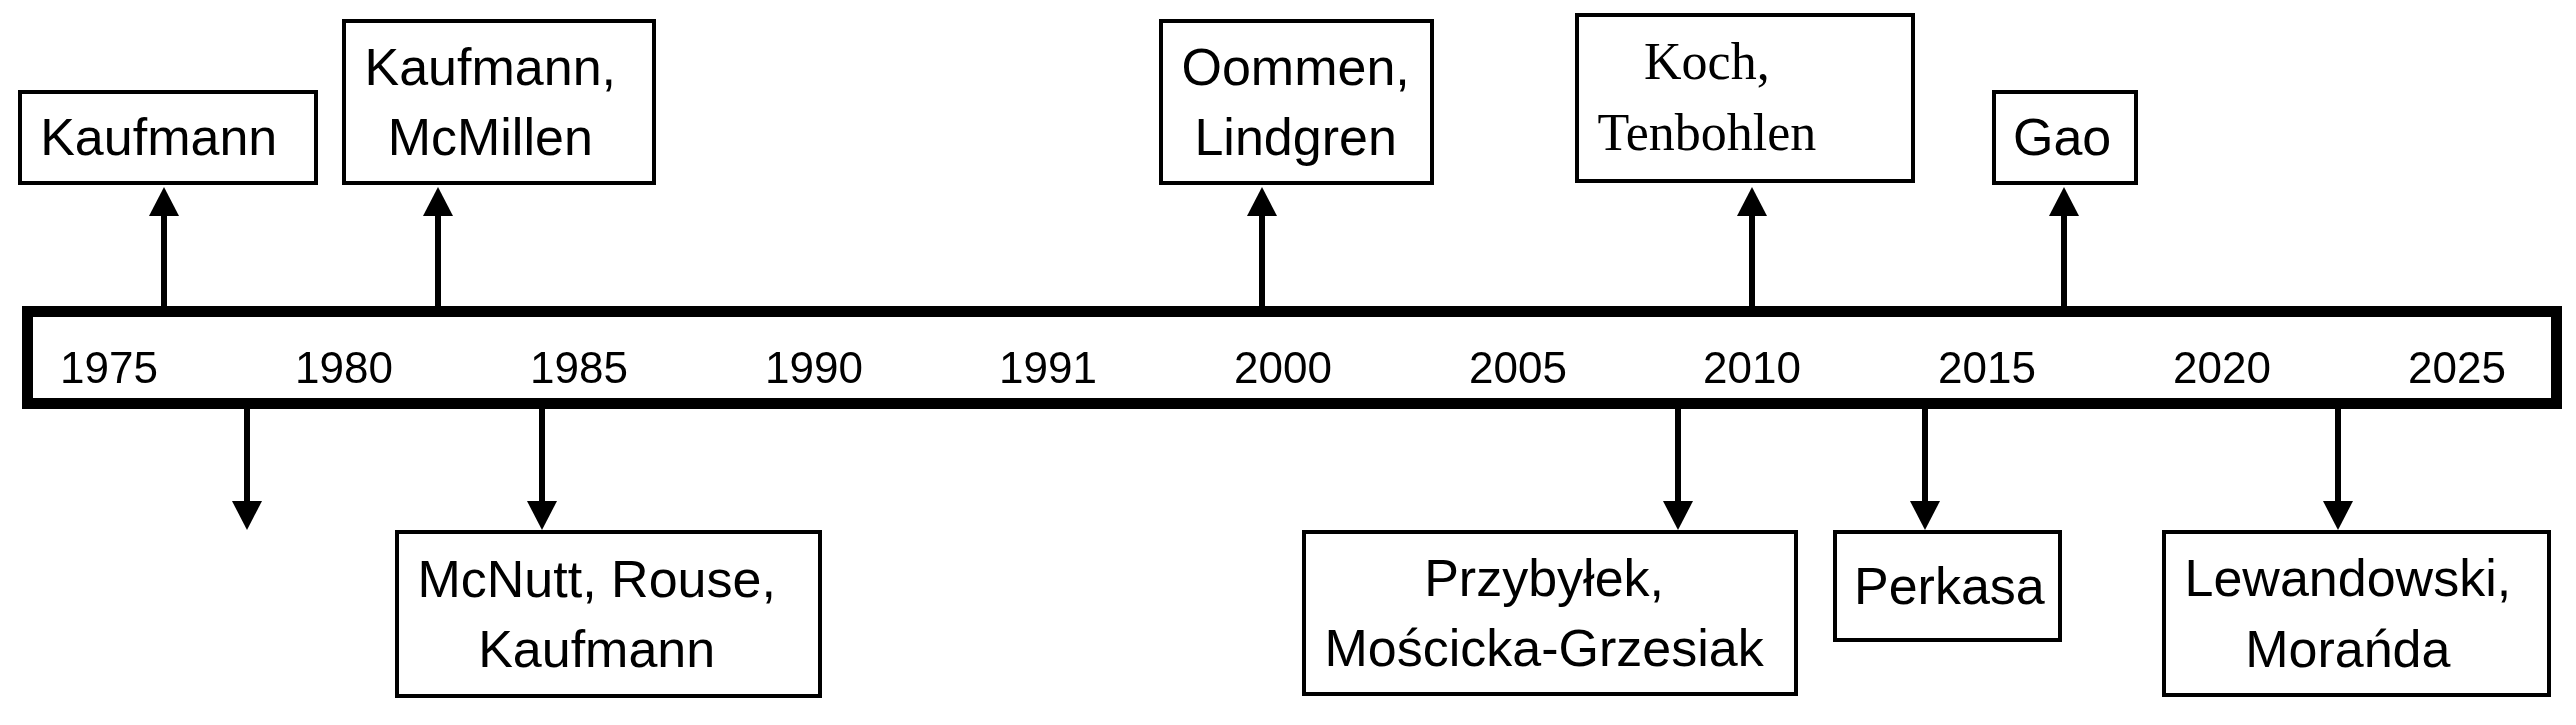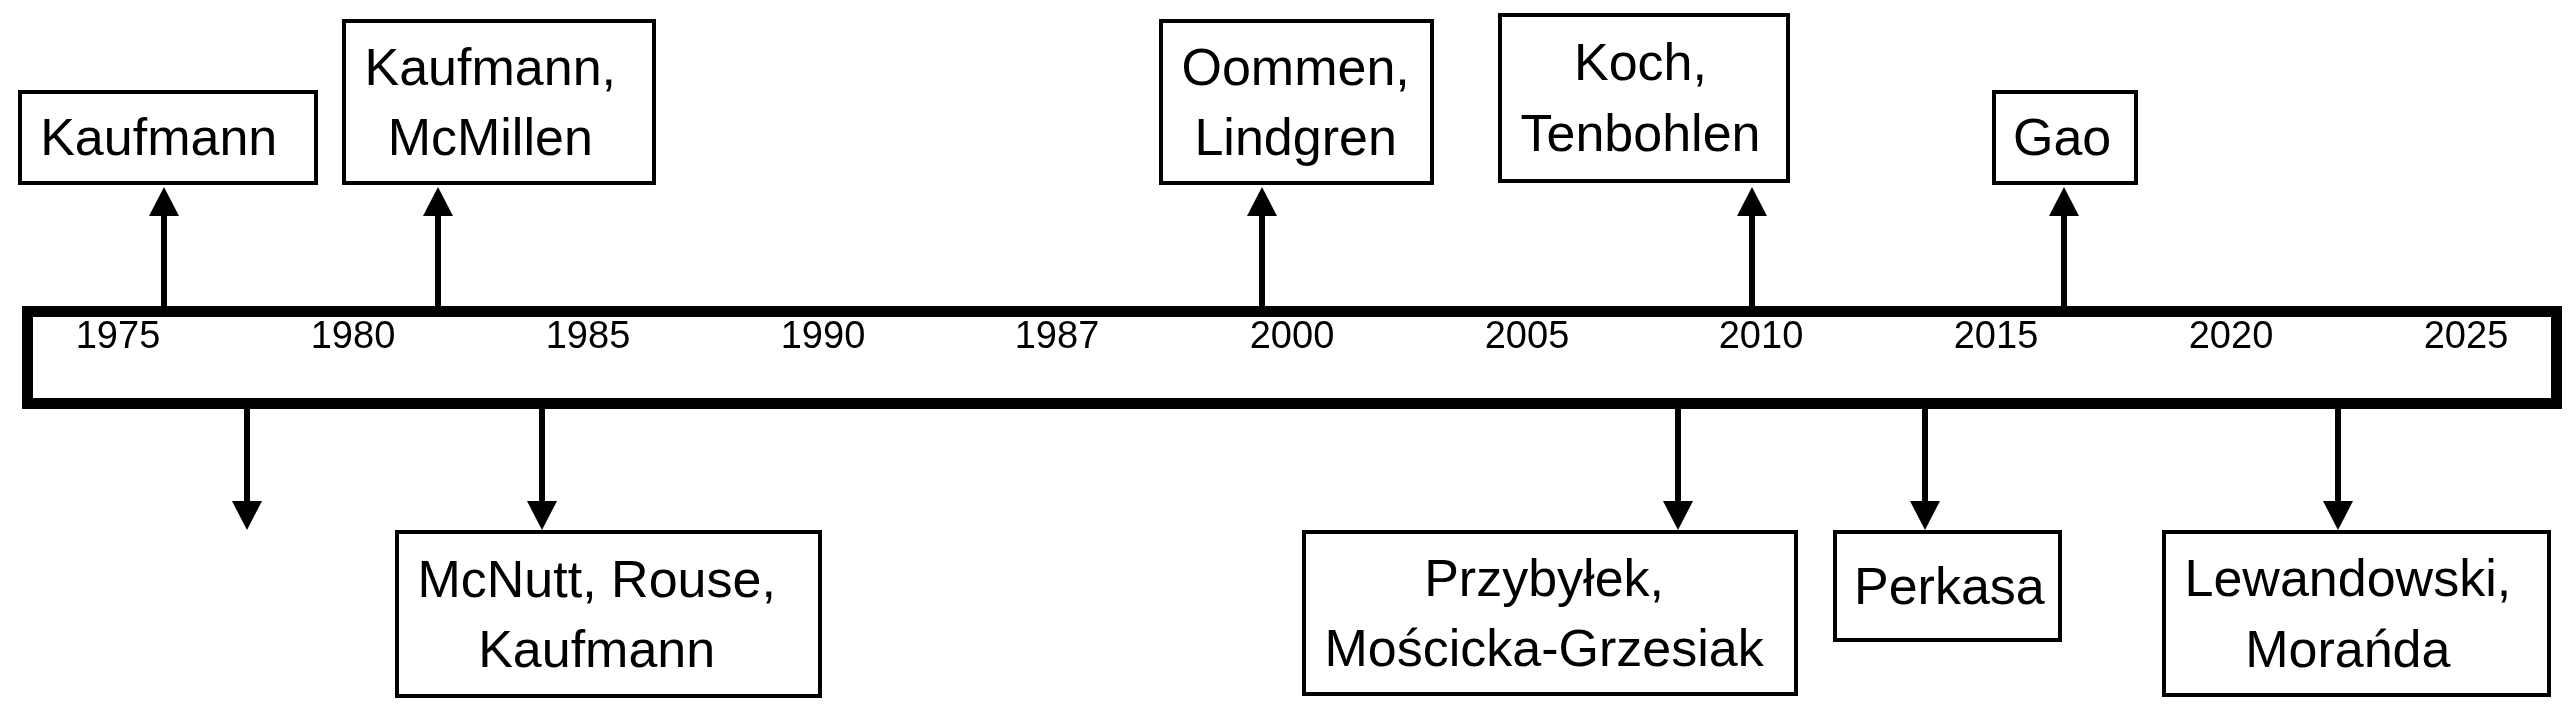--- a/index.html
+++ b/index.html
@@ -23,27 +23,26 @@
     top: 306px;
     width: 2540px;
     height: 103px;
     box-sizing: border-box;
     border: 11.8px solid #000000;
     background: #ffffff;
     z-index: 2;
   }
   .year {
     position: absolute;
-    top: 315px;
+    top: 344px;
     transform: translateX(-50%);
-    font-size: 38px;
+    font-size: 44px;
     line-height: 1.1;
     white-space: nowrap;
     z-index: 3;
-    margin-left: 9px;
   }
   
   .ebox {
     position: absolute;
     box-sizing: border-box;
     border: 4.2px solid #000000;
     background: #ffffff;
     display: flex;
     align-items: center;
     padding-left: 18.5px;
@@ -94,21 +93,21 @@
     <span>Kaufmann</span>
   </div>
   <div class="ebox" style="left:342px; top:19.3px; width:314px; height:166px;">
     <span>Kaufmann,
 McMillen</span>
   </div>
   <div class="ebox" style="left:1159px; top:19.3px; width:275px; height:166px;">
     <span>Oommen,
 Lindgren</span>
   </div>
-  <div class="ebox" style="left:1498px; top:12.6px; width:292px; height:170px;">
+  <div class="ebox" style="left:1575px; top:12.6px; width:340px; height:170px;font-family:Liberation Serif, serif;">
     <span>Koch,
 Tenbohlen</span>
   </div>
   <div class="ebox" style="left:1992px; top:90px; width:146px; height:95px; padding-left:17px;">
     <span>Gao</span>
   </div>
 
   <div class="arrow up" style="left:164px;">
     <div class="head-up"></div>
     <div class="shaft"></div>
@@ -128,21 +127,21 @@
   <div class="arrow up" style="left:2064px;">
     <div class="head-up"></div>
     <div class="shaft"></div>
   </div>
 
   <div class="bar"></div>
   <span class="year" style="left:109px;">1975</span>
   <span class="year" style="left:344px;">1980</span>
   <span class="year" style="left:579px;">1985</span>
   <span class="year" style="left:814px;">1990</span>
-  <span class="year" style="left:1048px;">1987</span>
+  <span class="year" style="left:1048px;">1991</span>
   <span class="year" style="left:1283px;">2000</span>
   <span class="year" style="left:1518px;text-align:right;">2005</span>
   <span class="year" style="left:1752px;">2010</span>
   <span class="year" style="left:1987px;">2015</span>
   <span class="year" style="left:2222px;">2020</span>
   <span class="year" style="left:2457px;">2025</span>
 
   <div class="arrow down" style="left:247px;">
     <div class="shaft"></div>
     <div class="head-down"></div>

